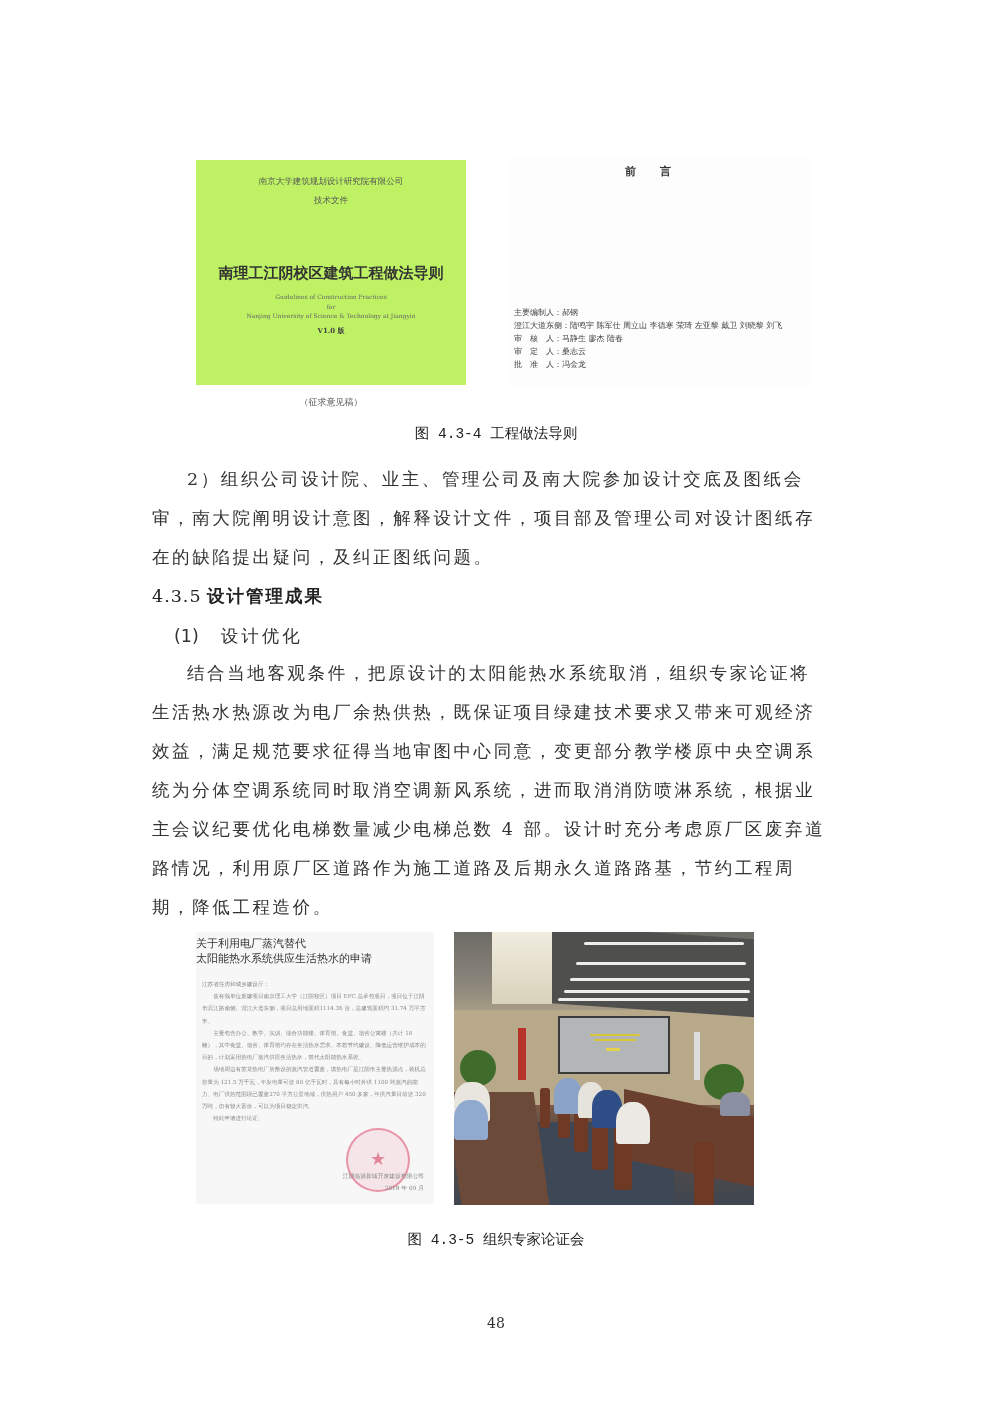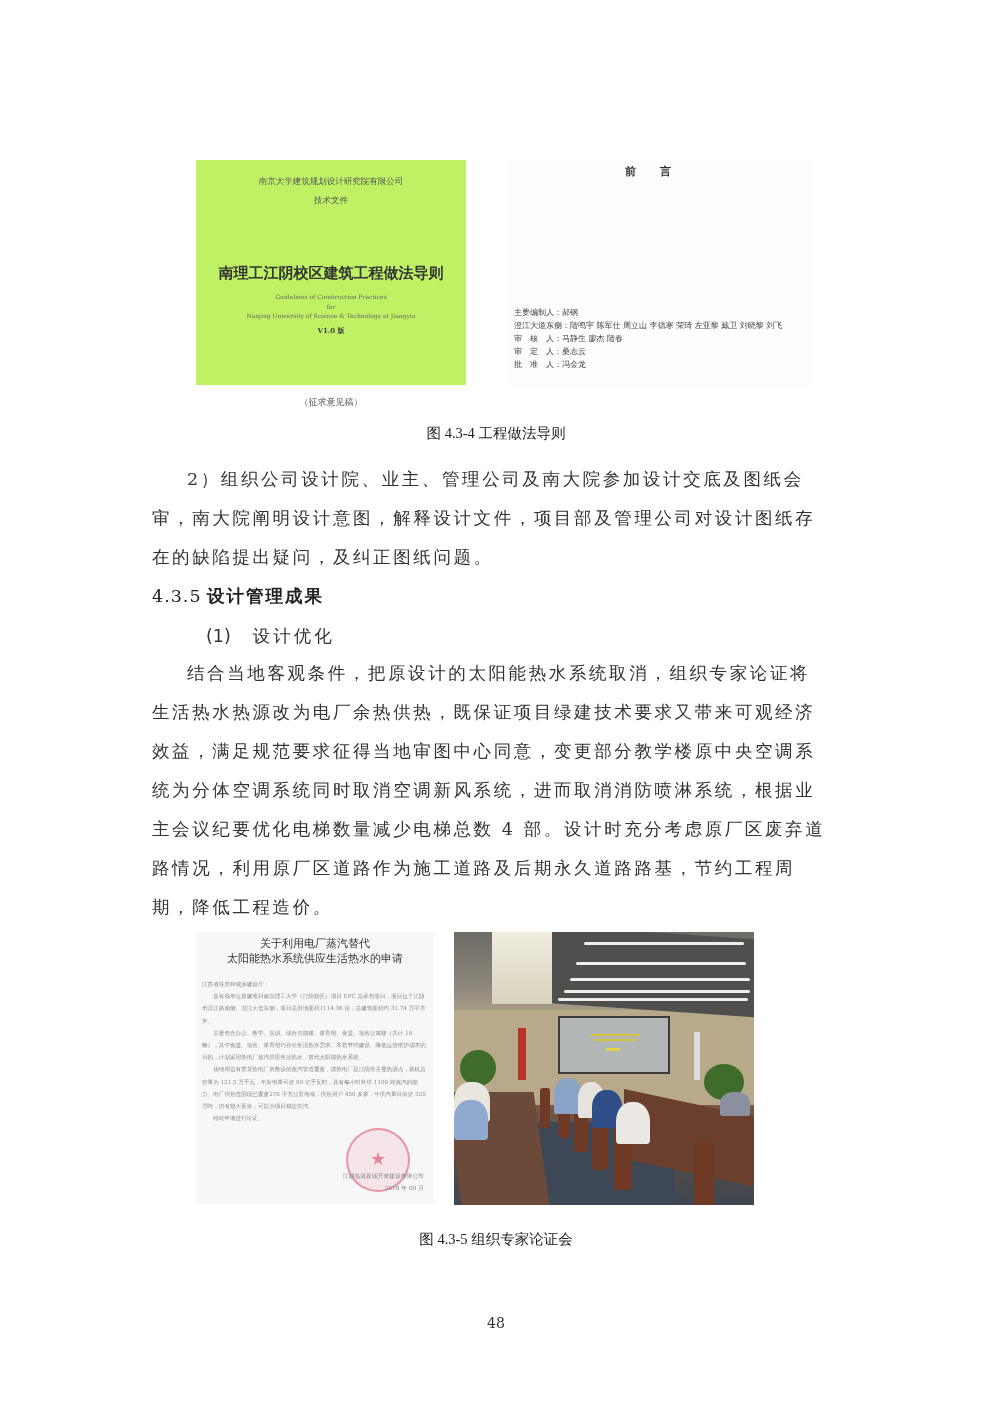--- a/index.html
+++ b/index.html
@@ -17,35 +17,35 @@
   .cover .ver { position: absolute; top: 166px; left: 0; width: 100%; text-align: center; font-size: 7px; font-weight: bold; color: #444; }
   .cover .draft { position: absolute; top: 196px; left: 0; width: 100%; text-align: center; font-size: 9px; color: #555; margin-top: 40px; }
 
   
   .preface { left: 508px; top: 158px; width: 304px; height: 230px; background: #fdfdfd; }
   .preface .ptitle { position: absolute; top: 6px; left: 0; width: 100%; text-align: center; font-size: 11px; font-weight: bold; color: #333; letter-spacing: 24px; }
   .preface .pbody { position: absolute; top: 40px; left: 6px; width: 296px; font-size: 8px; line-height: 11.5px; color: #444; }
   .preface .pbody p { margin: 0; text-indent: 2em; }
   .preface .credits { position: absolute; top: 148px; left: 6px; width: 296px; font-size: 8px; line-height: 13px; color: #444; white-space: nowrap; overflow: hidden; }
 
-  .caption { font-family: Liberation Serif, serif; font-size: 14.5px; color: #222; text-align: center; width: 992px; left: 0; }
+  .caption { font-family: Liberation Mono, monospace; font-size: 14.5px; color: #222; text-align: center; width: 992px; left: 0; }
 
   .para { left: 152px; width: 678px; font-size: 17.5px; line-height: 39px; letter-spacing: 2.6px; color: #333; }
   .para p { margin: 0; }
   .para .indent { text-indent: 2em; }
   .heading { left: 152px; font-size: 17.5px; color: #222; }
   .heading .num { letter-spacing: 1px; }
   .heading .htext { font-weight: bold; letter-spacing: 2px; font-family: Liberation Serif, serif; }
-  .subhead { left: 174px; font-size: 17.5px; color: #333; margin-left: 32px; }
+  .subhead { left: 174px; font-size: 17.5px; color: #333; }
   .subhead .sn { font-family: "DejaVu Sans", sans-serif; }
   .subhead .st { margin-left: 22px; letter-spacing: 3px; }
 
   
   .letter { left: 196px; top: 932px; width: 238px; height: 272px; background: #f7f7f7; overflow: hidden; }
-  .letter .lt { position: absolute; top: 4px; left: 0; width: 100%; text-align: center; font-family: "DejaVu Sans", sans-serif; font-size: 11px; line-height: 15px; color: #333; }
+  .letter .lt { position: absolute; top: 4px; left: 0; width: 100%; text-align: left; font-family: "DejaVu Sans", sans-serif; font-size: 11px; line-height: 15px; color: #333; }
   .letter .lb { position: absolute; top: 46px; left: 6px; width: 226px; font-size: 5.6px; line-height: 12.2px; color: #888; }
   .letter .lb p { margin: 0; }
   .letter .lb .ind { text-indent: 2em; }
   .letter .sign { position: absolute; right: 10px; top: 238px; text-align: right; font-size: 5.8px; line-height: 12px; color: #888; }
   .letter .seal { position: absolute; left: 150px; top: 196px; width: 60px; height: 60px; border-radius: 50%;
                   border: 2px solid rgba(220,80,110,0.55); background: rgba(240,150,170,0.18); }
   .letter .seal .star { position: absolute; left: 0; top: 18px; width: 100%; text-align: center; font-size: 18px; color: rgba(215,70,100,0.6); }
 
   
   .photo { left: 454px; top: 932px; width: 300px; height: 273px; overflow: hidden;

